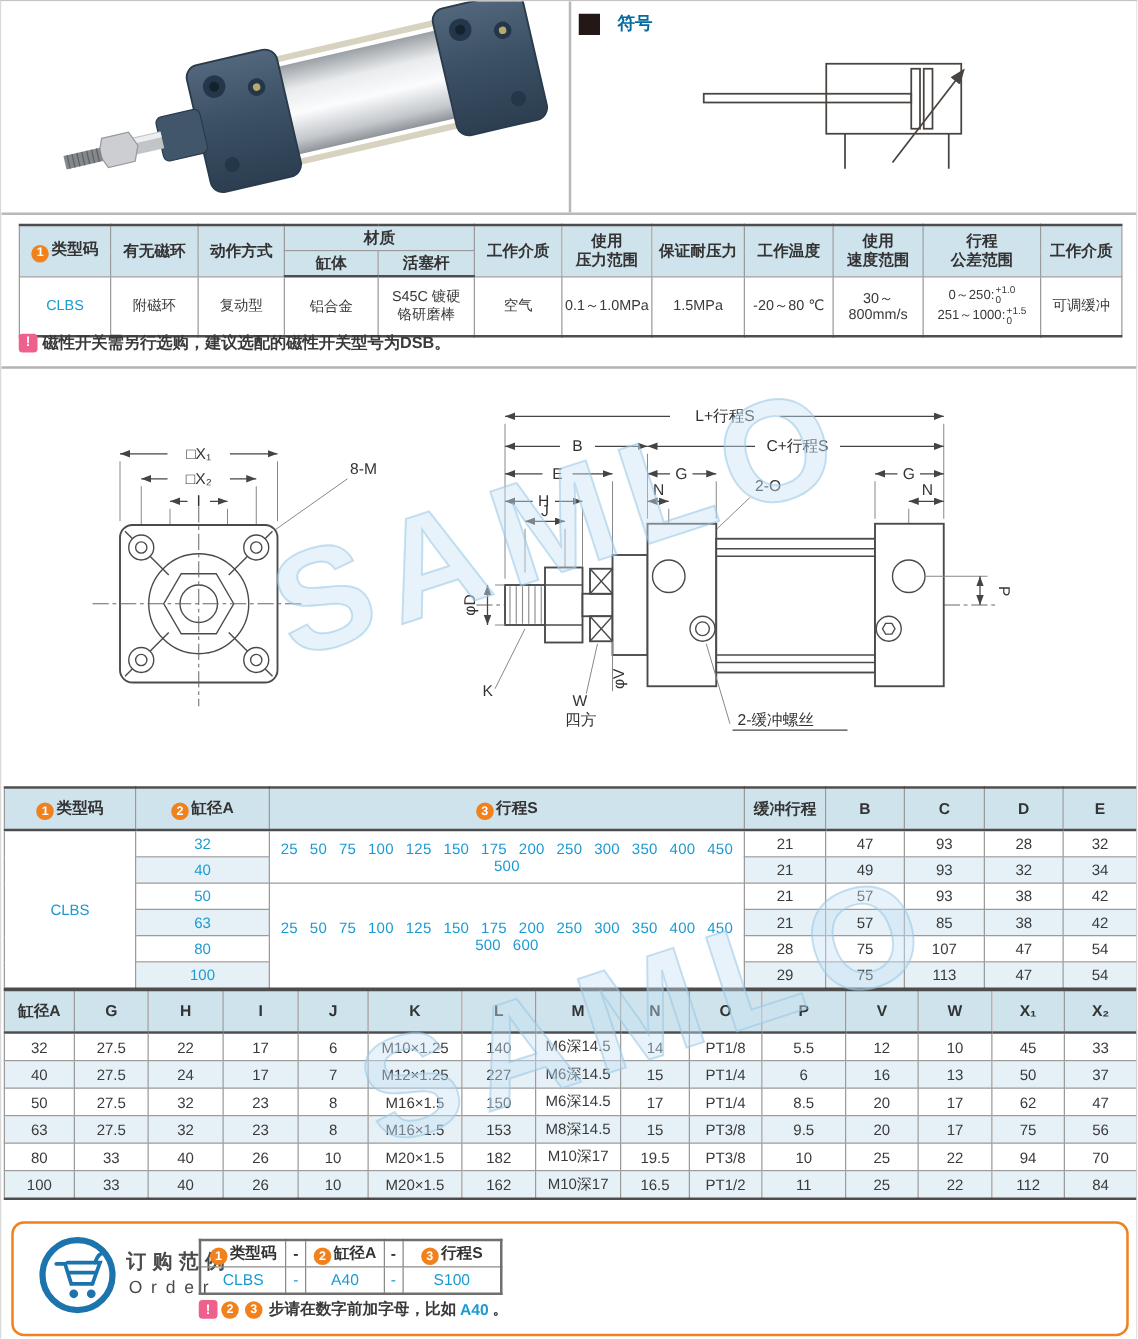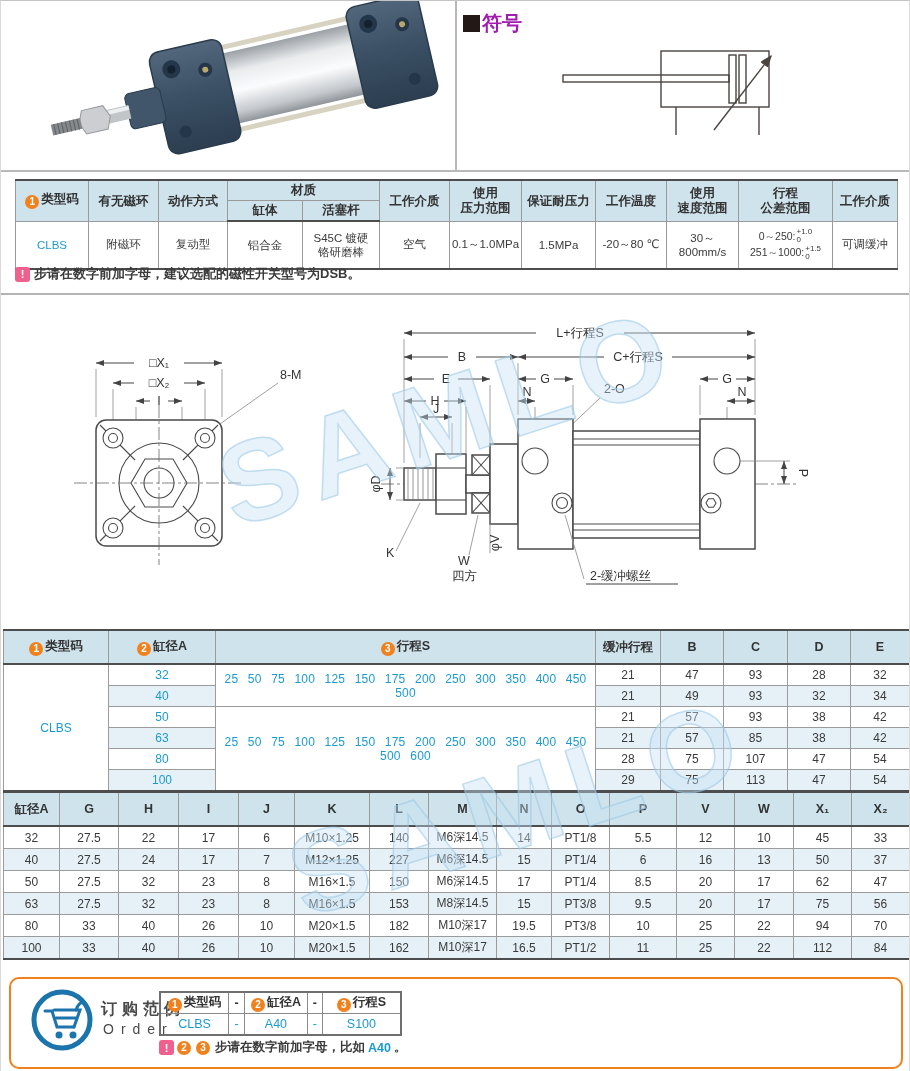--- a/index.html
+++ b/index.html
@@ -3,21 +3,21 @@
 <meta charset="utf-8">
 <style>
   html,body{margin:0;padding:0;background:#fff}
   body{width:910px;height:1071px;position:relative;font-family:"Liberation Sans","DejaVu Sans",sans-serif;color:#3a3a3a;overflow:hidden}
   #page{position:absolute;inset:0;border-left:1px solid #d9d9d9;border-right:1px solid #d9d9d9;border-top:1px solid #c4c4c4;overflow:hidden;background:#fff}
   .abs{position:absolute}
 
   
   .top-section{position:absolute;left:0;top:0;width:910px;height:169px;border-bottom:2px solid #b9b9b9;background:#fff}
   .v-divider{position:absolute;left:454px;top:0;width:2px;height:169px;background:#b9b9b9}
-  .sym-title{position:absolute;left:462px;top:9px;font-size:20px;font-weight:bold;color:#a21caf;display:flex;align-items:center;gap:2px}
+  .sym-title{position:absolute;left:462px;top:9px;font-size:14px;font-weight:bold;color:#0369a1;display:flex;align-items:center;gap:14px}
   .sym-sq{display:inline-block;width:17px;height:17px;background:#231815}
 
   
   table{border-collapse:collapse;table-layout:fixed}
   .tbl{border-top:2px solid #4d4d4d;border-bottom:2px solid #4d4d4d;font-size:12px}
   .tbl th,.tbl td{border:1px solid #9b9b9b;text-align:center;vertical-align:middle;padding:0 1px;overflow:hidden}
   .tbl thead th{background:#cfe3ec;font-weight:bold;font-size:12.5px;color:#333}
   .tbl thead tr:last-child th{border-bottom:2px solid #4d4d4d}
   .z td{background:#e6f1f7}
   .blue{color:#1b9ad2}
@@ -212,21 +212,21 @@
               </span>
             </div>
         </td>
         <td>可调缓冲</td>
       </tr>
     </tbody>
   </table>
 
   <div class="note-line">
     <span class="alert">!</span>
-    <span>步请在数字前加字母，建议选配的磁性开关型号为DSB。</span>
+    <span>磁性开关需另行选购，建议选配的磁性开关型号为DSB。</span>
   </div>
 
   <div class="rule"></div>
 
   <svg class="abs" style="left:55px;top:316px" width="310" height="300" viewBox="0 0 310 300">
     <defs>
       <marker id="ar1" markerWidth="9" markerHeight="8" refX="8" refY="3" orient="auto-start-reverse">
         <path d="M0,0 L8,3 L0,6 z" fill="#444"></path>
       </marker>
     </defs>

